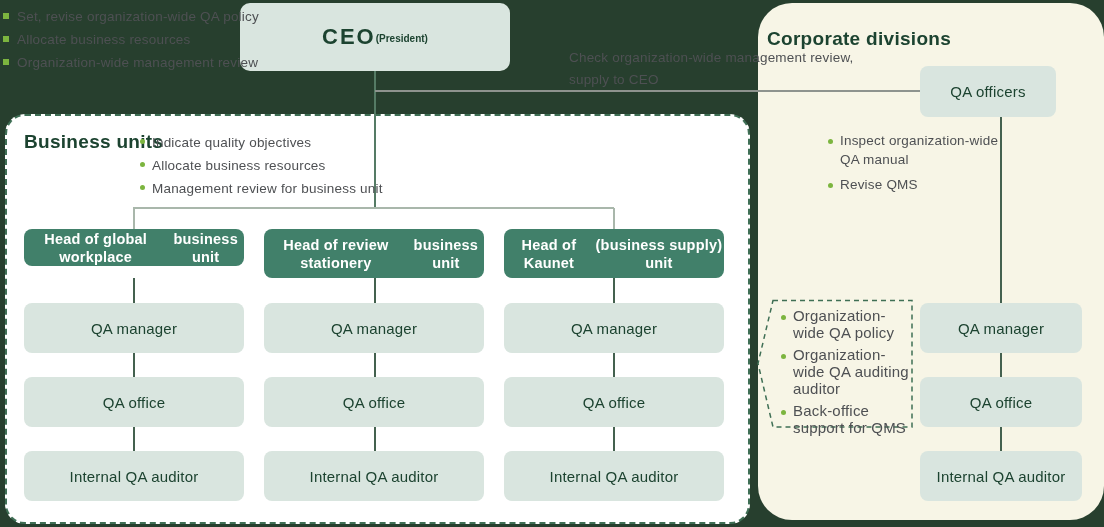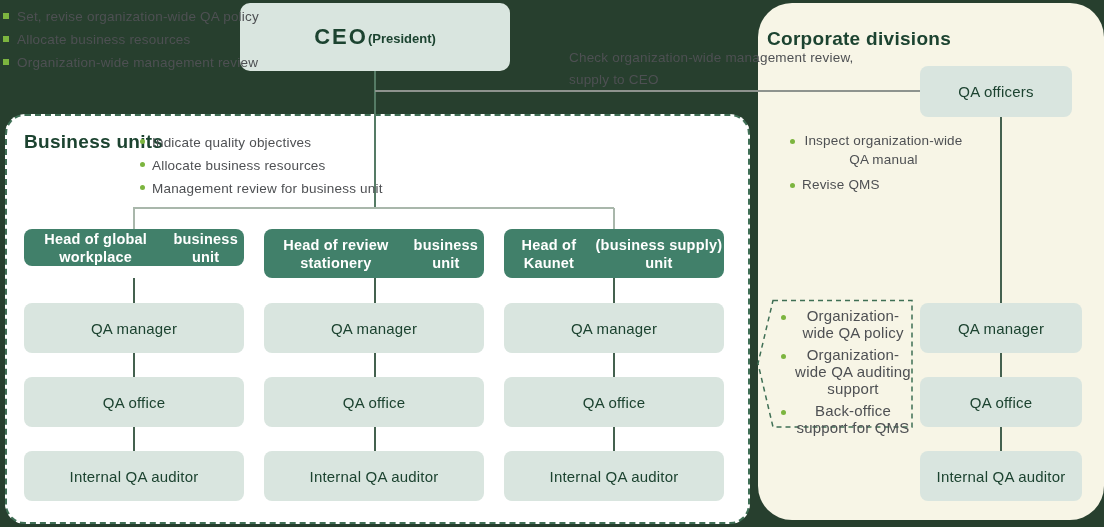--- a/index.html
+++ b/index.html
@@ -18,30 +18,30 @@
     border:2px dashed var(--dashed-border);border-radius:20px;}
   .corporate-panel{left:758px;top:3px;width:346px;height:517px;background:var(--panel-cream);border-radius:34px;}
 
   .node{position:absolute;display:flex;flex-direction:row;align-items:center;justify-content:center;
     text-align:center;box-sizing:border-box;}
   .light-node{background:var(--box-light);border-radius:8px;color:var(--text-green);font-size:15px;letter-spacing:.2px;}
   .dark-node{background:var(--box-dark);border-radius:8px;color:#ffffff;font-weight:bold;font-size:14.5px;
     line-height:18px;letter-spacing:.2px;}
   .ceo-node{left:240px;top:3px;width:270px;height:68px;background:var(--box-light);border-radius:10px;color:var(--text-green);}
   .ceo-title{font-size:22px;font-weight:bold;letter-spacing:2px;}
-  .ceo-sub{font-size:13px;font-weight:bold;margin-top:2px;}
+  .ceo-sub{font-size:10px;font-weight:bold;margin-top:2px;}
 
   .hline,.vline{position:absolute;}
   .hline{height:2px;}
   .vline{width:1.5px;}
 
   .section-title{position:absolute;color:var(--text-green);font-size:19px;font-weight:bold;letter-spacing:.3px;}
 
   .note-list{position:absolute;}
-  .note-item{display:flex;color:var(--text-gray);font-size:13.5px;letter-spacing:.2px;text-align:center;}
+  .note-item{display:flex;color:var(--text-gray);font-size:13.5px;letter-spacing:.2px;}
   .note-item .txt{display:block;}
   .bullet{flex:0 0 auto;background:var(--bullet-green);}
   .bullet.square{width:6px;height:6px;margin:8px 8px 0 0;}
   .bullet.round{width:5px;height:5px;border-radius:50%;margin:8px 7px 0 0;}
   .ceo-notes .note-item{line-height:23px;}
   .business-notes .note-item{line-height:23px;}
   .officer-notes{width:175px;}
   .officer-notes .note-item{line-height:19px;margin-bottom:6px;}
   .callout-notes{width:132px;}
   .callout-notes .note-item{line-height:17px;margin-bottom:5px;font-size:15px;}
@@ -160,25 +160,25 @@
     <span>QA office</span>
   </div>
   <div class="node light-node" style="left:504px;top:451px;width:220px;height:50px;">
     <span>Internal QA auditor</span>
   </div>
 
   <div class="corp-title-wrap">
     <div class="section-title" style="font-weight:600;">Corporate divisions</div>
   </div>
 
-  <div class="node light-node" style="left:920px;top:66px;width:152px;height:51px;">
+  <div class="node light-node" style="left:920px;top:66px;width:136px;height:51px;">
     <span>QA officers</span>
   </div>
 
-  <div class="note-list officer-notes" style="left:790px;top:131px;">
+  <div class="note-list officer-notes" style="left:828px;top:131px;">
     <div class="note-item">
       <span class="bullet round"></span>
       <span class="txt">Inspect organization-wide QA manual</span>
     </div>
     <div class="note-item">
       <span class="bullet round"></span>
       <span class="txt">Revise QMS</span>
     </div>
   </div>
 
@@ -186,21 +186,21 @@
     <polygon points="18,1.5 157,1.5 157,128 18,128 3,64.5" fill="none" stroke="#3f6f55" stroke-width="1.5" stroke-dasharray="5,4"></polygon>
   </svg>
 
   <div class="note-list callout-notes" style="left:781px;top:307px;">
     <div class="note-item">
       <span class="bullet round"></span>
       <span class="txt">Organization-wide QA policy</span>
     </div>
     <div class="note-item">
       <span class="bullet round"></span>
-      <span class="txt">Organization-wide QA auditing support</span>
+      <span class="txt">Organization-wide QA auditing auditor</span>
     </div>
     <div class="note-item">
       <span class="bullet round"></span>
       <span class="txt">Back-office support for QMS</span>
     </div>
   </div>
 
   <div class="node light-node" style="left:920px;top:303px;width:162px;height:50px;">
     <span>QA manager</span>
   </div>

